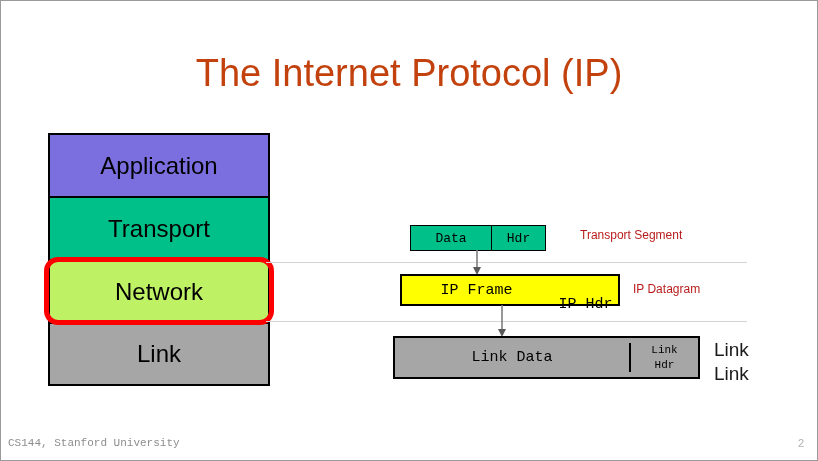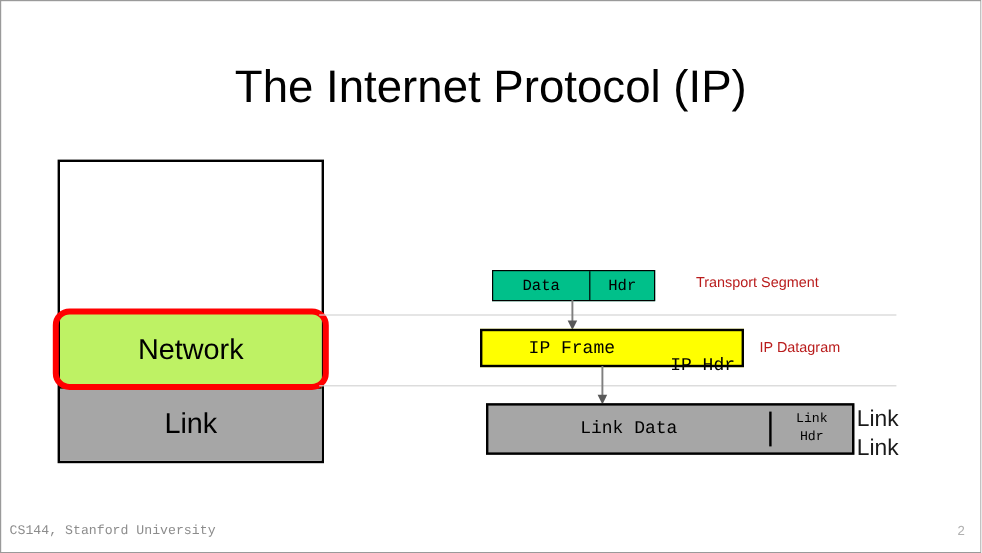--- a/index.html
+++ b/index.html
@@ -31,21 +31,21 @@
   }
 
   
   #title {
     position: absolute;
     left: 0px;
     top: 52px;
     width: 818px;
     text-align: center;
     font-size: 38px;
-    color: #000000;
+    color: #c2410c;
     font-family: "Liberation Sans", sans-serif;
     font-weight: normal;
     letter-spacing: 0px;
     white-space: nowrap;
   }
 
   
   #stack {
     position: absolute;
     left: 48px;
@@ -155,21 +155,21 @@
     width: 220px;
     height: 32px;
     background: #ffff00;
   }
   #seg-ip .pdu-cell { font-size: 15px; }
   #seg-ip-data { width: 149px; }
   #seg-ip-hdr  { width: 67px; margin-top: 28px; }
 
   
   #seg-link {
-    left: 405px;
+    left: 393px;
     top: 336px;
     width: 307px;
     height: 43px;
     background: #a6a6a6;
     align-items: center;
   }
   #seg-link-data {
     width: 234px;
     font-size: 15px;
   }
@@ -235,21 +235,27 @@
 <body>
 
 <div id="slide">
 
   <div id="slide-frame"></div>
 
   <div id="title">The Internet Protocol (IP)</div>
 
   <div id="stack">
 
-
+    <div class="layer layer-sep" id="layer-application">
+      <span>Application</span>
+    </div>
+
+    <div class="layer layer-sep" id="layer-transport">
+      <span>Transport</span>
+    </div>
 
     <div class="layer layer-sep" id="layer-network">
       <span>Network</span>
     </div>
 
     <div class="layer" id="layer-link">
       <span>Link</span>
     </div>
 
   </div>

